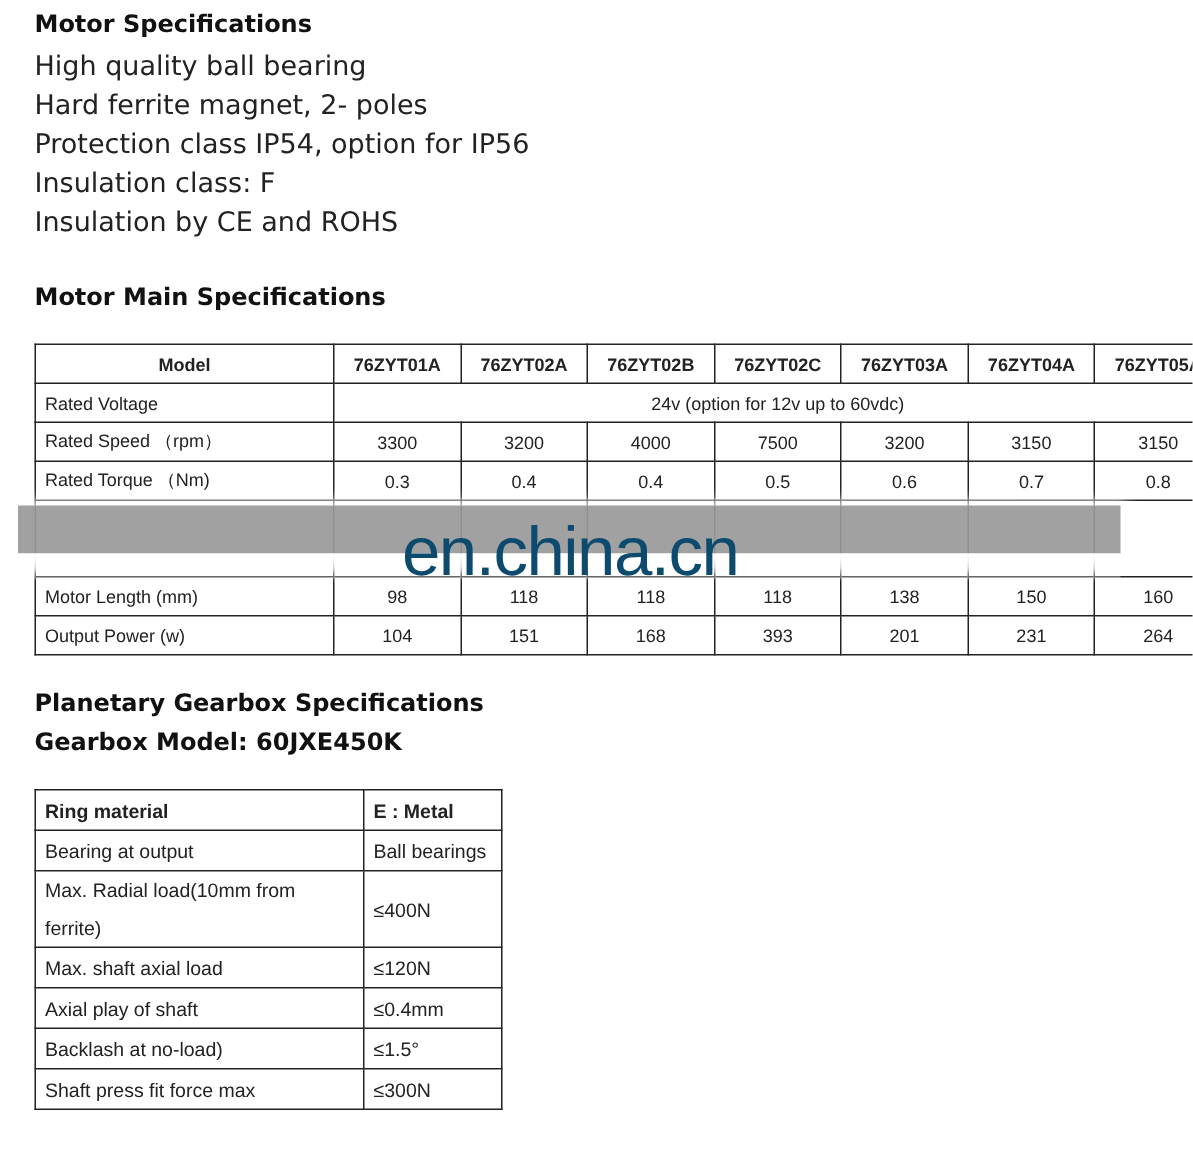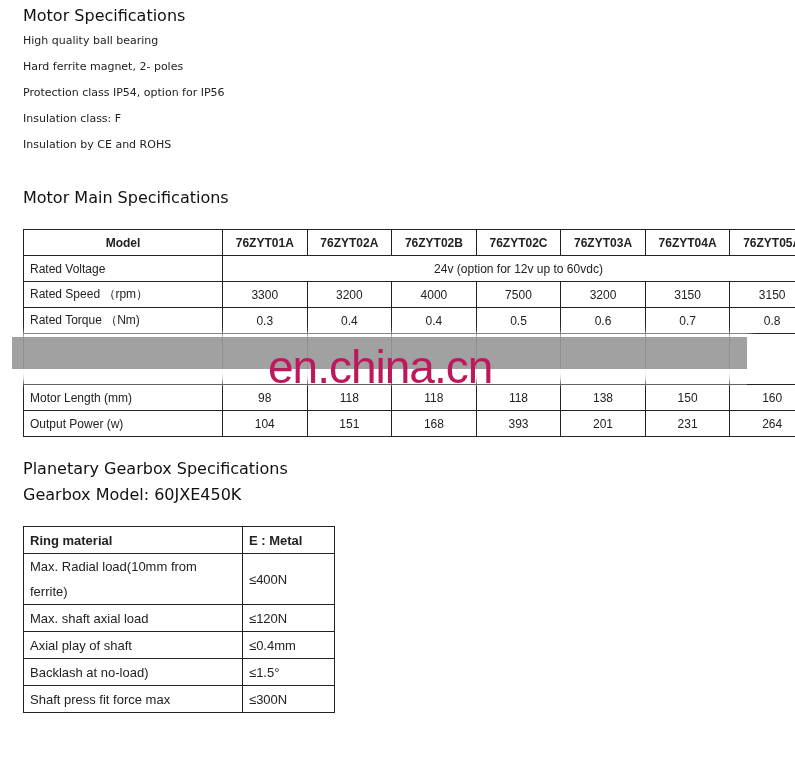--- a/index.html
+++ b/index.html
@@ -1,30 +1,30 @@
 <!DOCTYPE html>
 <html><head>
 <meta charset="utf-8">
 <style>
   html, body { margin:0; padding:0; background:#ffffff; }
   body { width:795px; height:768px; position:relative; overflow:hidden; color:#111; }
-  .h { position:absolute; left:23px; font-family:"DejaVu Sans", sans-serif; font-weight:normal; font-size:16px; color:#111; white-space:nowrap; }
-  .line { position:absolute; left:23px; font-family:"DejaVu Sans", sans-serif; font-size:11px; color:#222; white-space:nowrap; }
+  .h { position:absolute; left:23px; font-family:"DejaVu Sans", sans-serif; font-weight:bold; font-size:16px; color:#111; white-space:nowrap; }
+  .line { position:absolute; left:23px; font-family:"DejaVu Sans", sans-serif; font-size:18px; color:#222; white-space:nowrap; }
   table { border-collapse:collapse; position:absolute; font-family:"Liberation Sans", sans-serif; font-size:12px; color:#222; }
   td { border:1px solid #222; padding:0 6px; white-space:nowrap; }
   #main { left:23px; top:229px; width:792px; }
   #main td.c { text-align:center; }
   #main td.lbl { width:186px; }
   #main tr.hd td { font-weight:bold; height:25px; }
   #main tr td { height:25px; }
   #main tr.gap td { height:50px; border-top:none; border-bottom:none; }
   .wm-band { position:absolute; left:12px; top:337px; width:735px; height:32px; background:#9a9a9a; opacity:0.92;
              box-shadow: 0 0 8px 4px rgba(255,255,255,0.9); }
   .wm-fade { position:absolute; left:12px; top:369px; width:735px; height:19px; background:linear-gradient(#ffffff,#ffffffcc,#ffffff00); }
-  .wm-text { position:absolute; left:268px; top:340px; font-family:"Liberation Sans", sans-serif; font-size:46px; color:#be185d; letter-spacing:-1px; white-space:nowrap; }
+  .wm-text { position:absolute; left:268px; top:340px; font-family:"Liberation Sans", sans-serif; font-size:46px; color:#0c4a6e; letter-spacing:-1px; white-space:nowrap; }
   #gear { left:23px; top:526px; width:312px; font-size:13px; }
   #gear td { height:26px; }
   #gear td.k { width:206px;margin-left:34px; }
   #gear tr.hd td { font-weight:bold; }
   #gear td.tall { height:50px; line-height:25px; white-space:normal; }
 </style>
 </head>
 <body>
 
 <div class="h" style="top:6px;">Motor Specifications</div>
@@ -112,20 +112,24 @@
 <div class="h" style="top:459px;">Planetary Gearbox Specifications</div>
 <div class="h" style="top:485px;">Gearbox Model: 60JXE450K</div>
 
 <table id="gear">
   <tbody>
       <tr class="hd">
     <td class="k">Ring material</td>
     <td>E : Metal</td>
   </tr>
   <tr>
+    <td class="k">Bearing at   output</td>
+    <td>Ball bearings</td>
+  </tr>
+  <tr>
     <td class="k tall">Max. Radial load(10mm from ferrite)</td>
     <td>≤400N</td>
   </tr>
   <tr>
     <td class="k">Max. shaft axial load</td>
     <td>≤120N</td>
   </tr>
   <tr>
     <td class="k">Axial play of shaft</td>
     <td>≤0.4mm</td>

